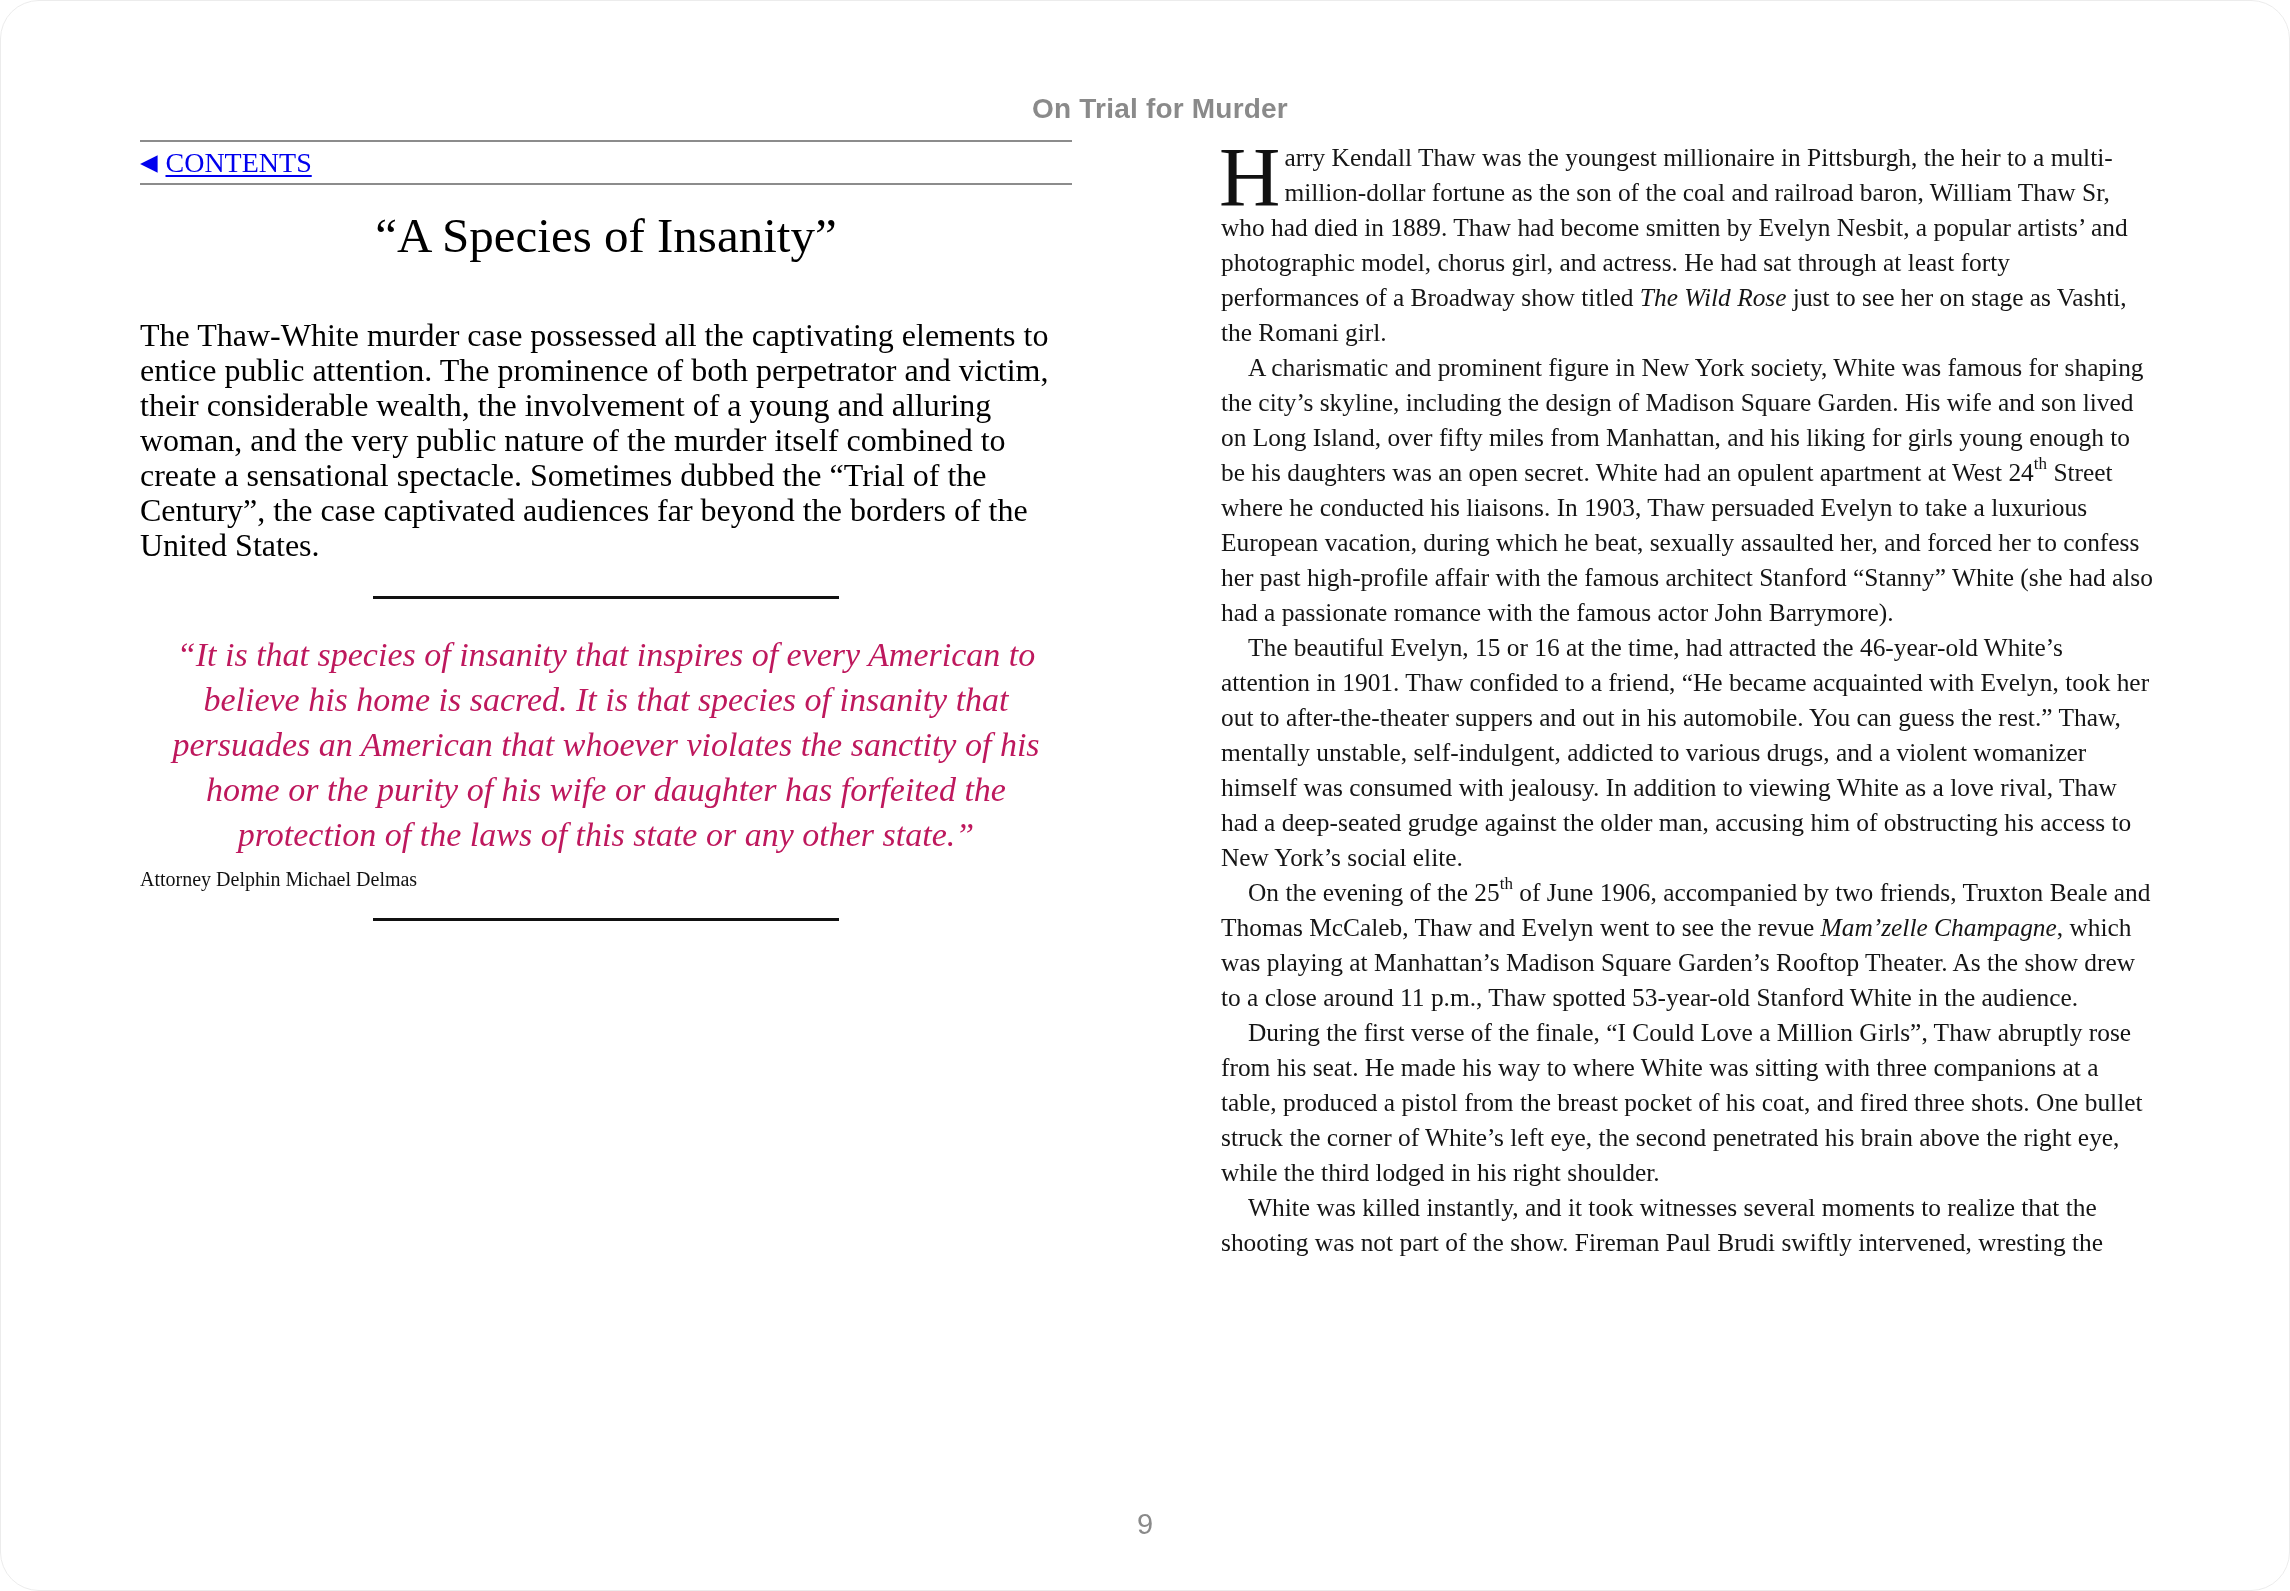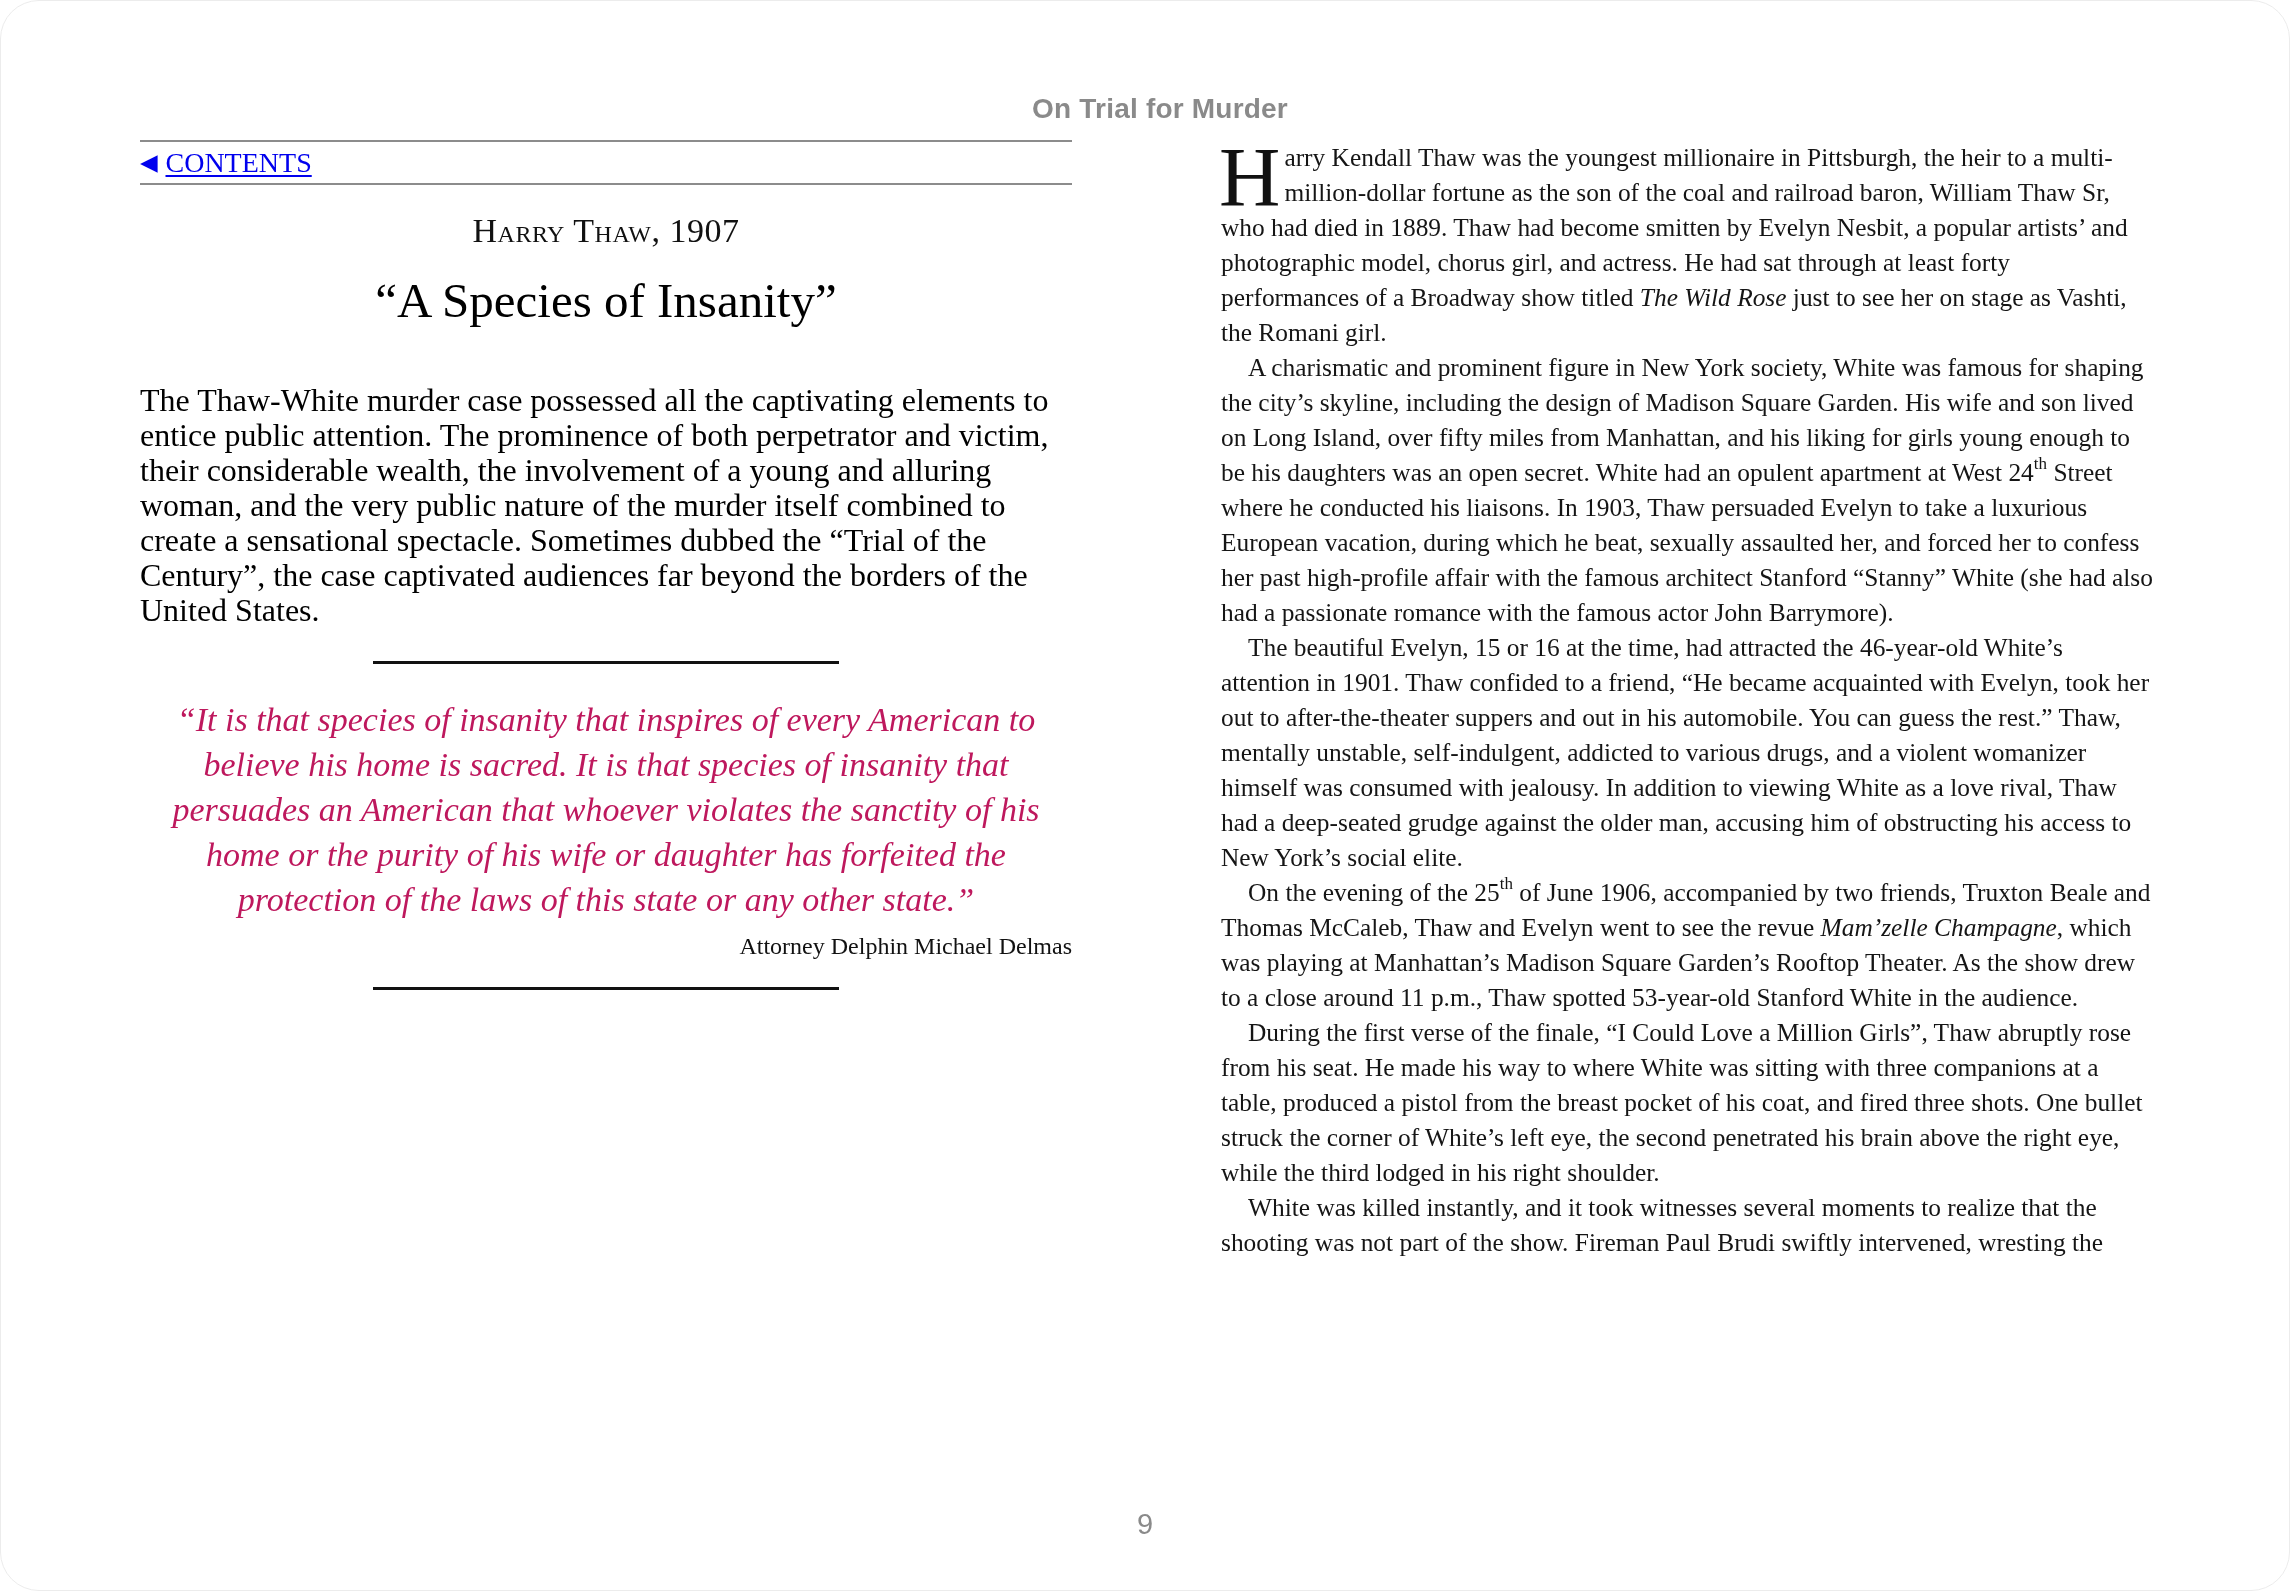--- a/index.html
+++ b/index.html
@@ -45,21 +45,21 @@
     .rule {
       width: 466px; height: 2.9px; background: #111; margin-left: 233px;
     }
     .rule.top { margin-top: 33px; }
     .rule.bottom { margin-top: 27px; }
     .pullquote {
       margin-top: 33px; text-align: center; font-style: italic; color: #be185d;
       font-size: 34px; line-height: 45px; padding: 0 3.9px;
     }
     .attribution {
-      margin-top: 11.6px; text-align: right; font-size: 24px; color: #111;
+      margin-top: 11.6px; text-align: left; font-size: 20px; color: #111;
     }
 
     
     .right-col {
       position: absolute; left: 1221px; top: 140px; width: 932px;
       font-size: 25.4px; line-height: 35px; color: #151515;
     }
     .right-col p { text-indent: 27px; }
     .right-col p.first { text-indent: 0; }
     .dropcap {
@@ -82,21 +82,20 @@
 <div class="running-head">On Trial for Murder</div>
 
 <div class="left-col">
   <div class="nav-bar">
     <a class="contents-link">
       <span class="tri">◀</span>
       <span class="lbl">CONTENTS</span>
     </a>
   </div>
 
-  <div class="chapter-kicker">Harry Thaw, 1907</div>
   <div class="chapter-title">“A Species of Insanity”</div>
 
   <p class="lead">The Thaw-White murder case possessed all the captivating elements to entice public attention. The prominence of both perpetrator and victim, their considerable wealth, the involvement of a young and alluring woman, and the very public nature of the murder itself combined to create a sensational spectacle. Sometimes dubbed the “Trial of the Century”, the case captivated audiences far beyond the borders of the United States.</p>
 
   <div class="rule top"></div>
   <p class="pullquote">“It is that species of insanity that inspires of every American to believe his home is sacred. It is that species of insanity that persuades an American that whoever violates the sanctity of his home or the purity of his wife or daughter has forfeited the protection of the laws of this state or any other state.”</p>
   <p class="attribution">Attorney Delphin Michael Delmas</p>
   <div class="rule bottom"></div>
 </div>
 

